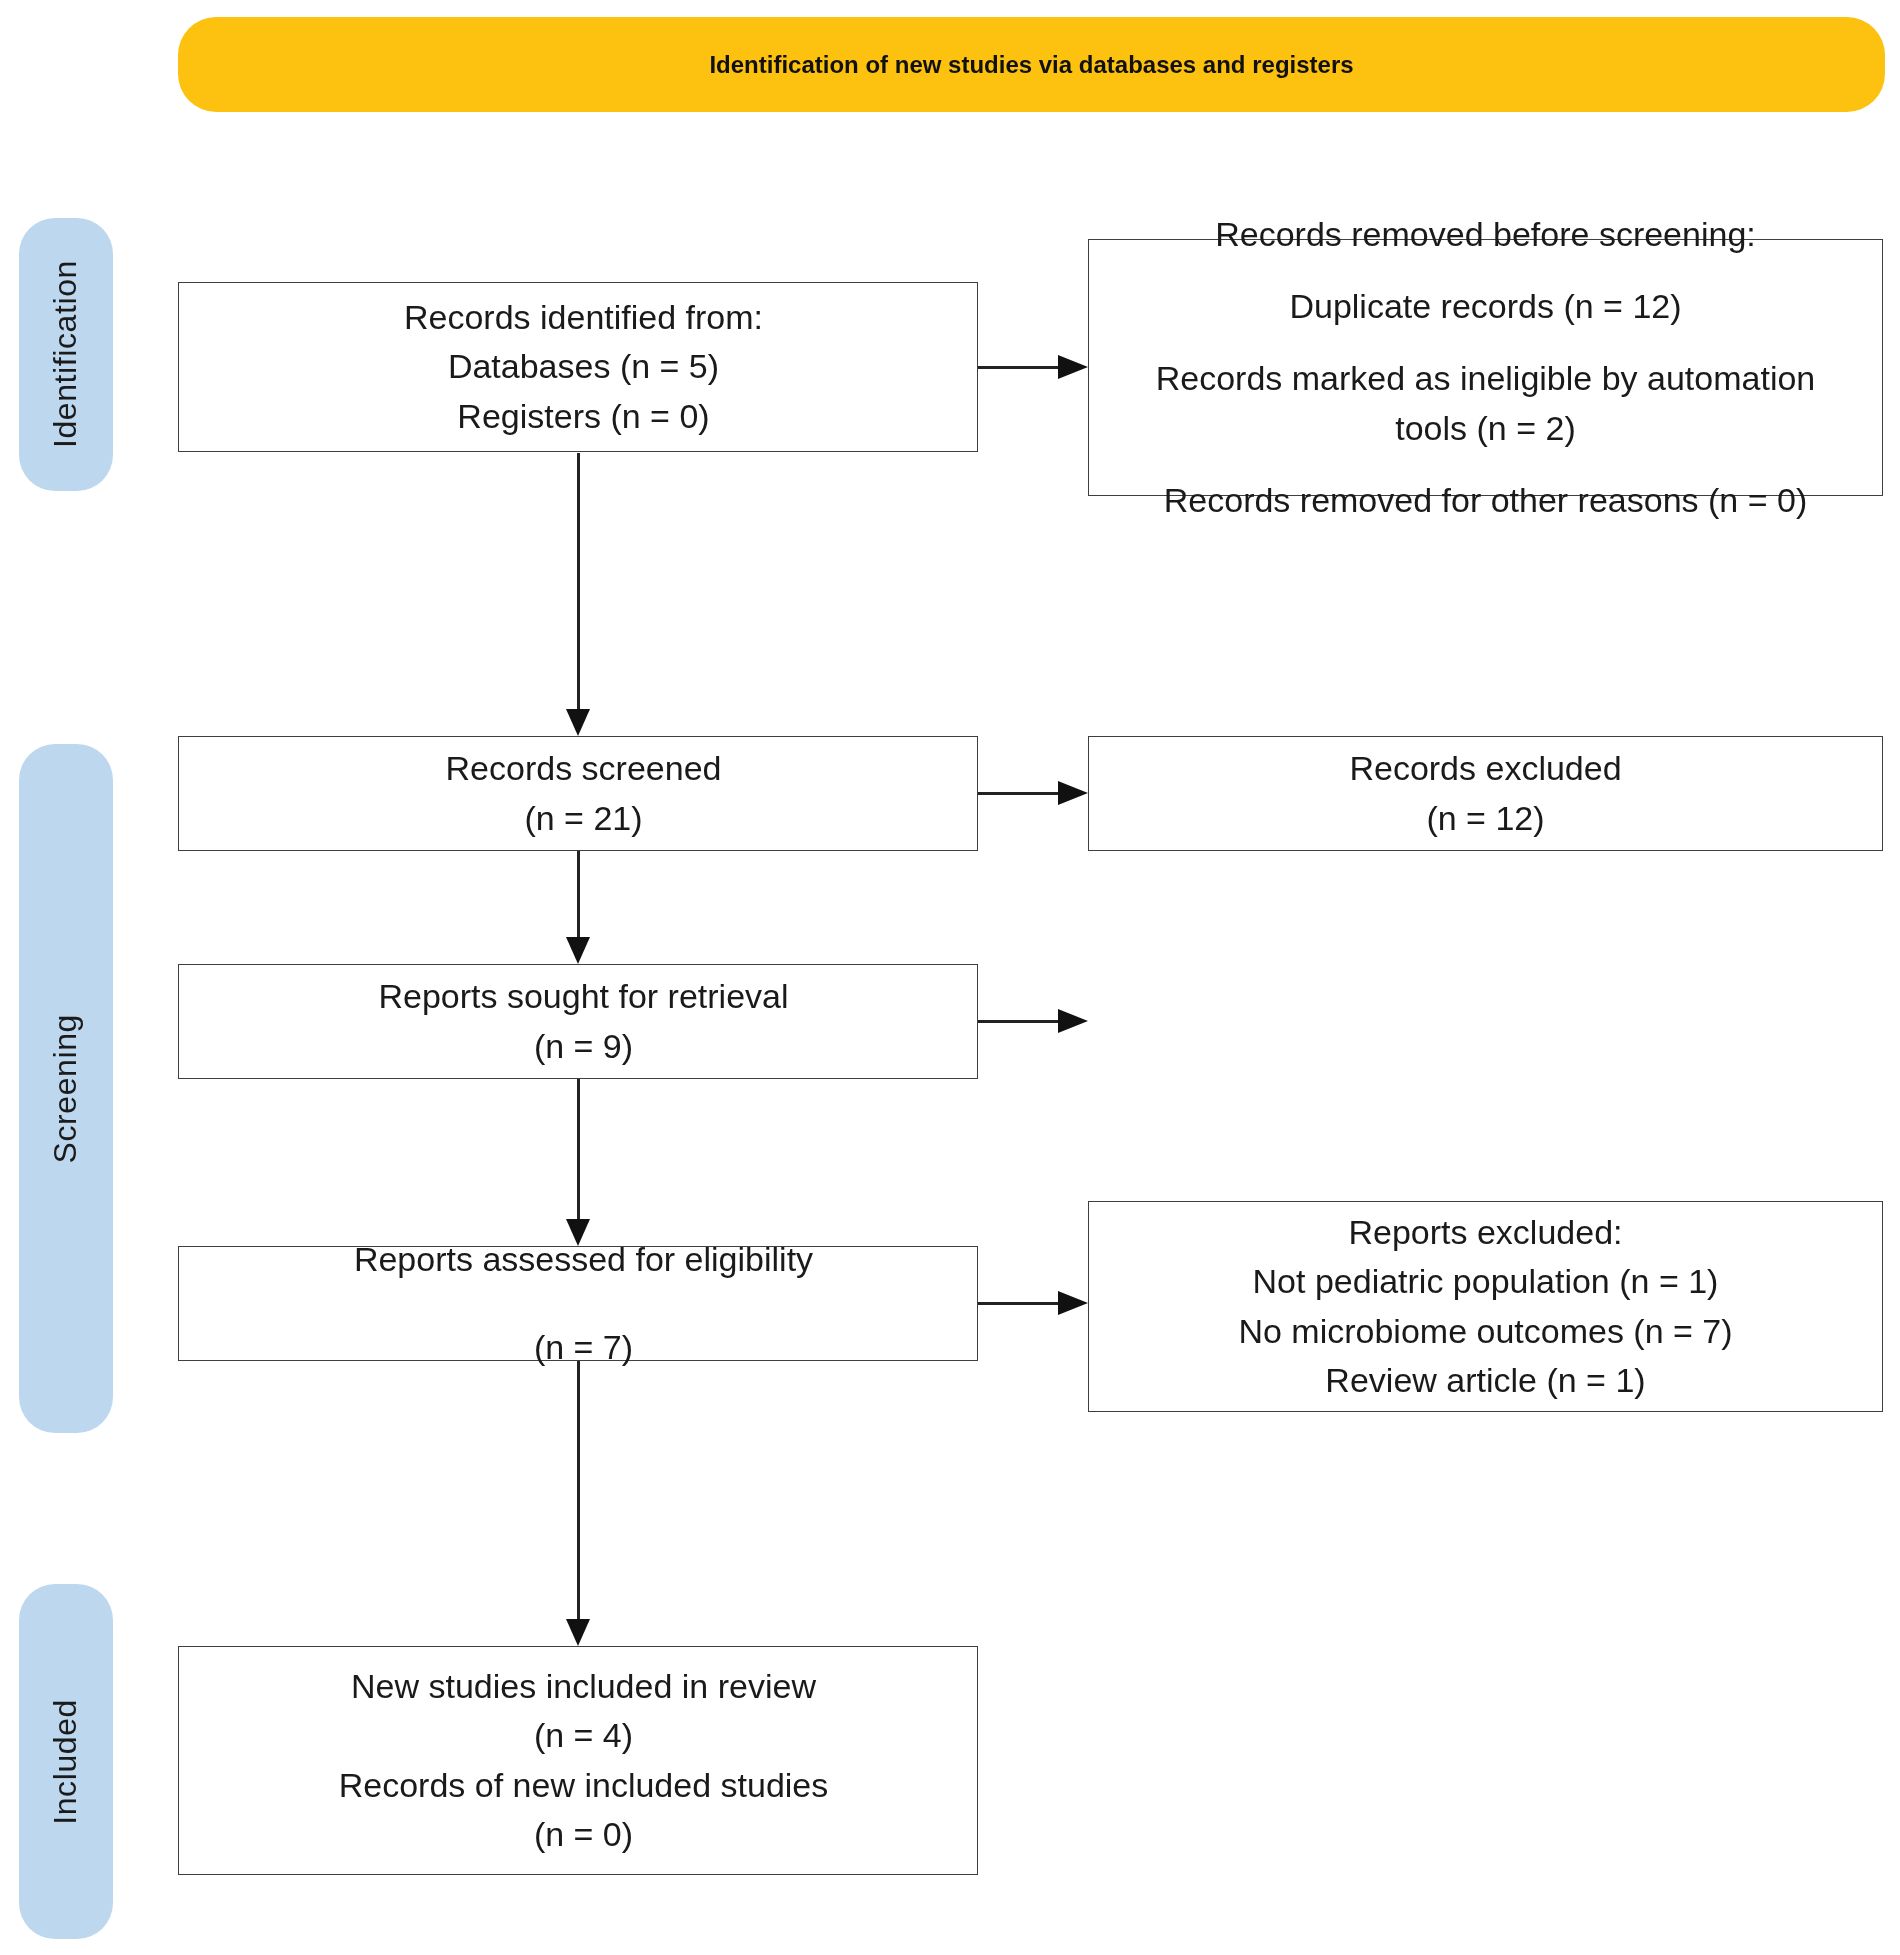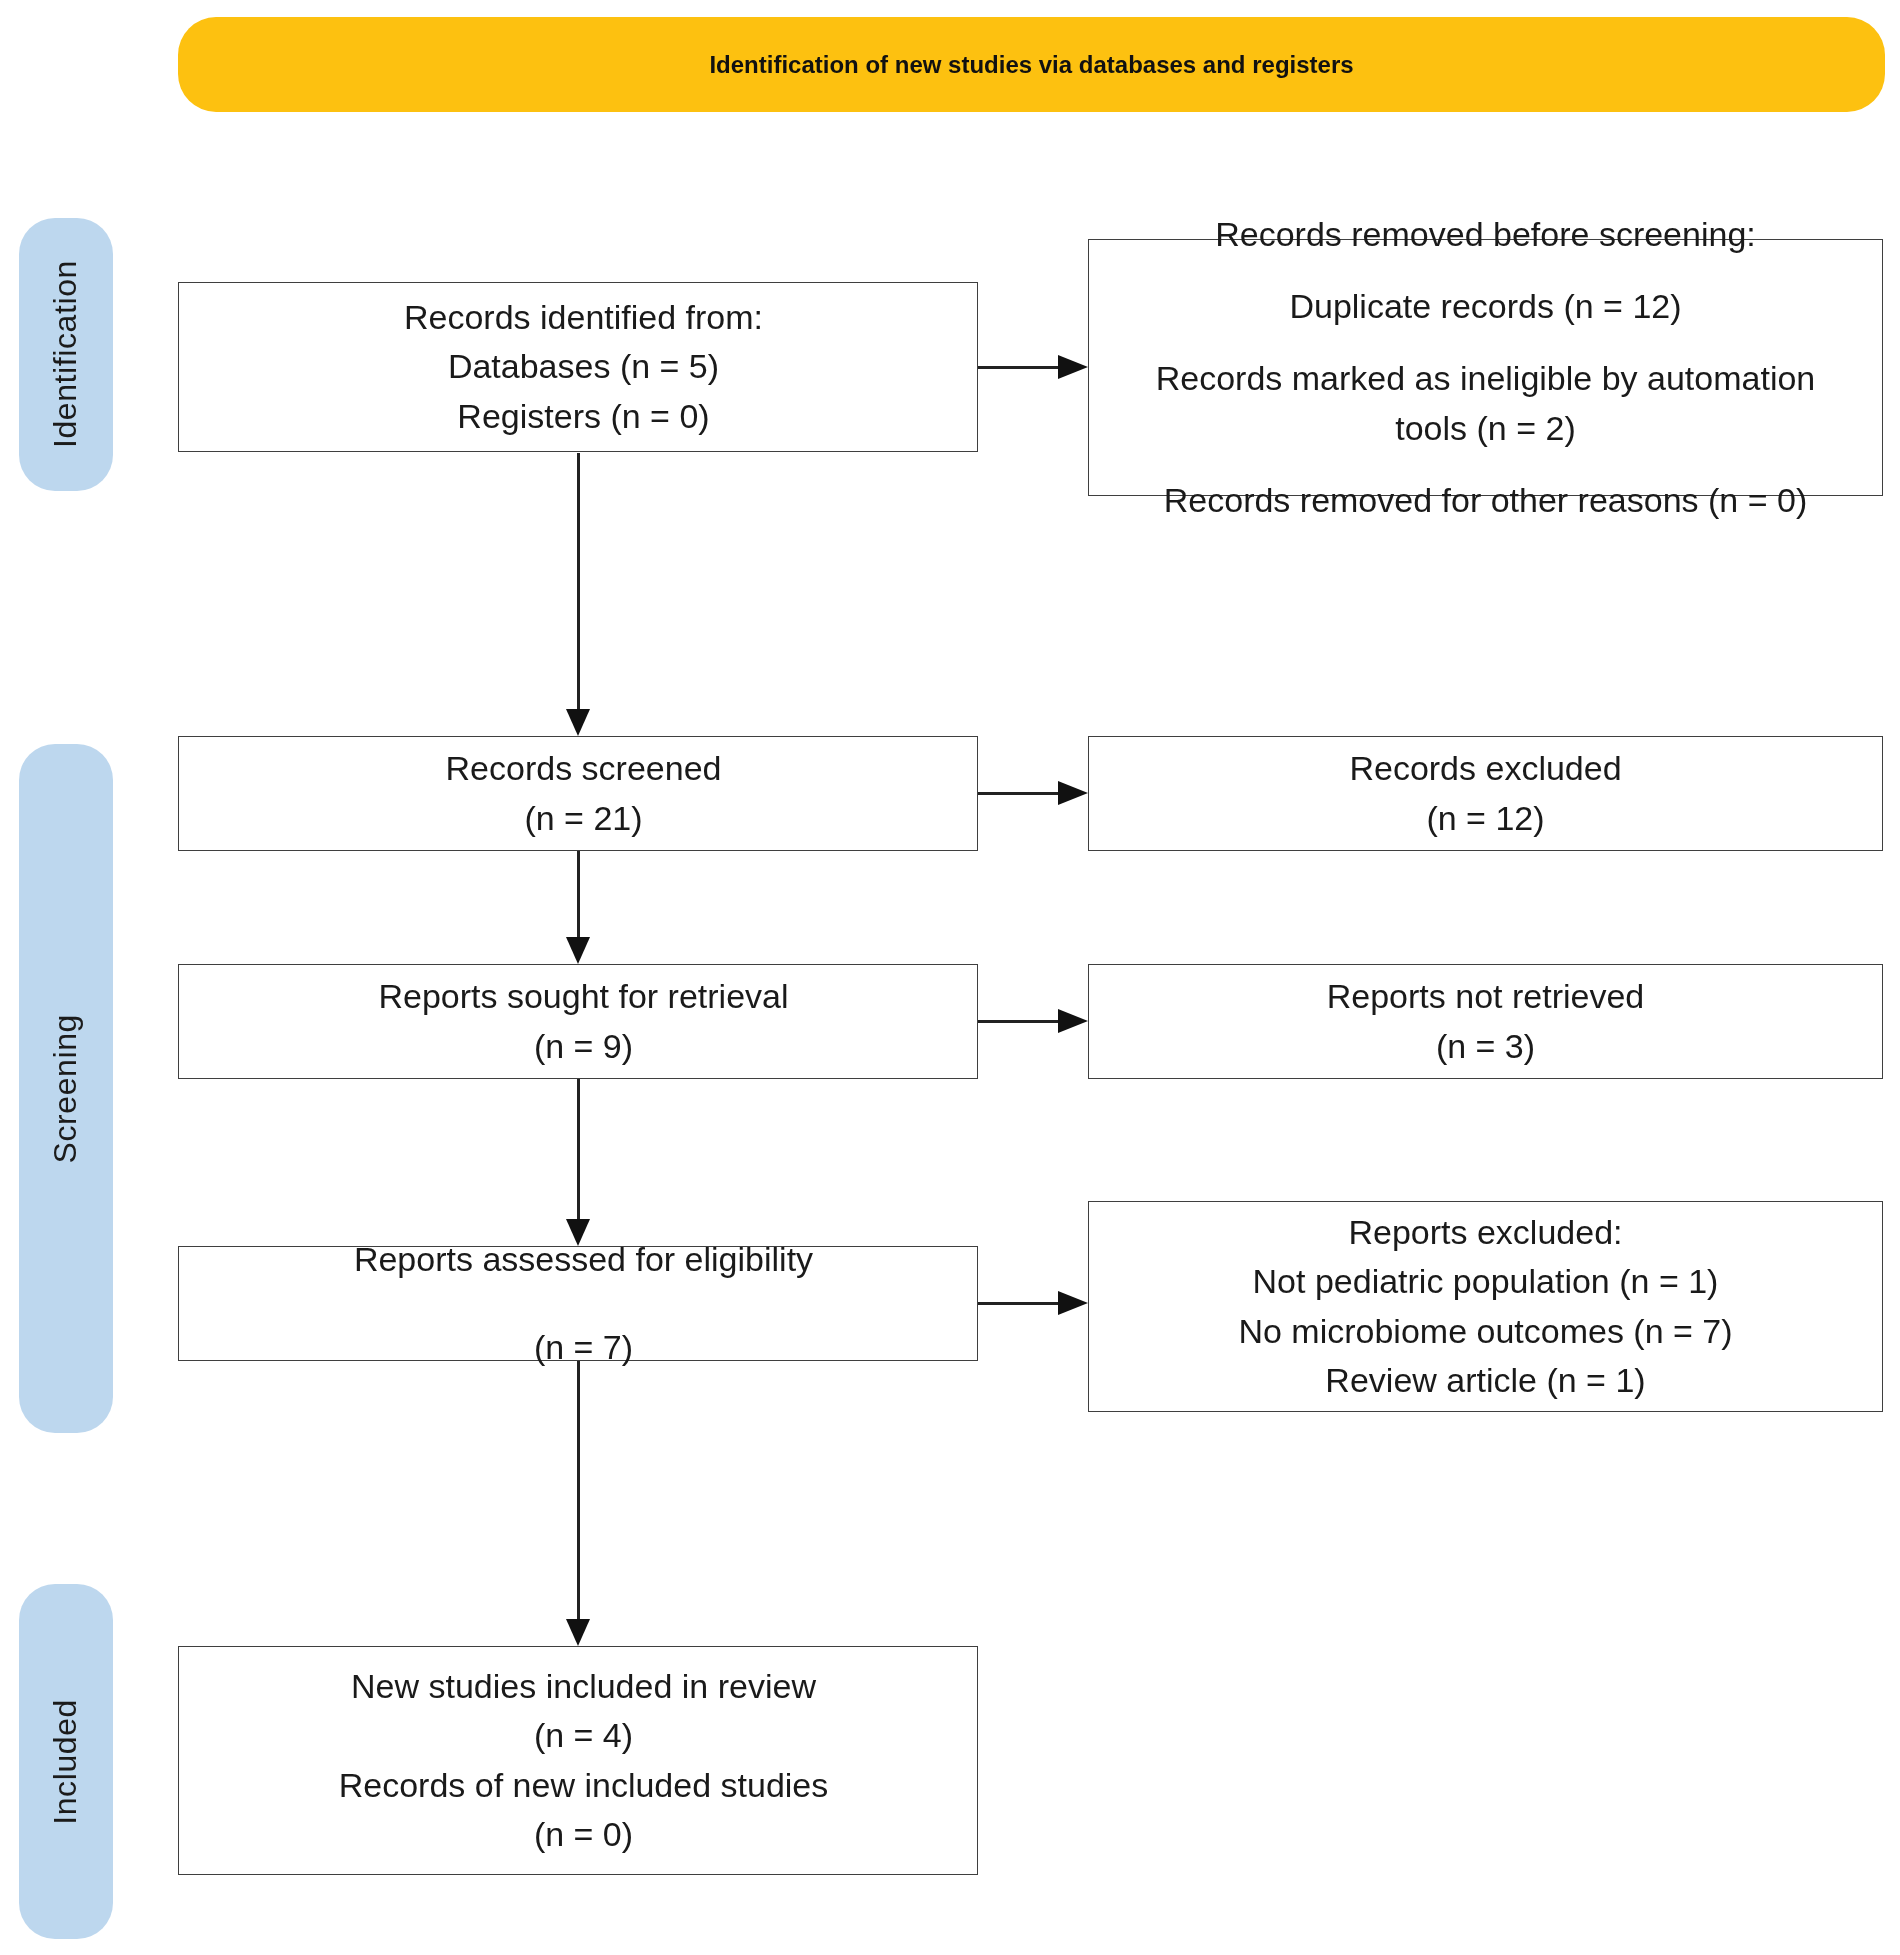--- a/index.html
+++ b/index.html
@@ -148,24 +148,20 @@
     <div>Duplicate records (n = 12)</div>
     <div>Records marked as ineligible by automation tools (n = 2)</div>
     <div>Records removed for other reasons (n = 0)</div>
   </div>
 
   <div class="box side" style="top:736px;height:115px;">
     <div>Records excluded</div>
     <div>(n = 12)</div>
   </div>
 
-  <div class="box side" style="top:964px;height:115px;">
-    <div>Reports not retrieved</div>
-    <div>(n = 3)</div>
-  </div>
 
   <div class="box side" style="top:1201px;height:211px;">
     <div>Reports excluded:</div>
     <div>Not pediatric population (n = 1)</div>
     <div>No microbiome outcomes (n = 7)</div>
     <div>Review article (n = 1)</div>
   </div>
 
   <div class="arrow-v" style="left:577px;top:453px;height:256px;">
       <span class="head"></span>

